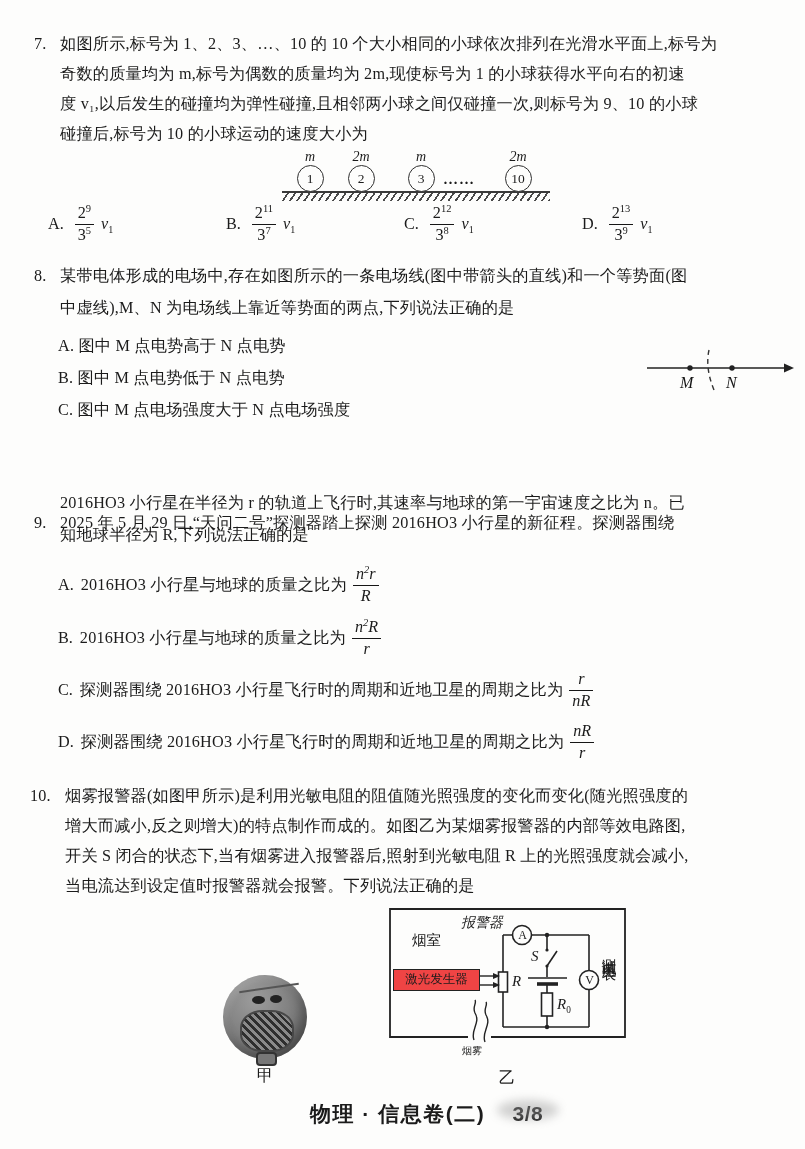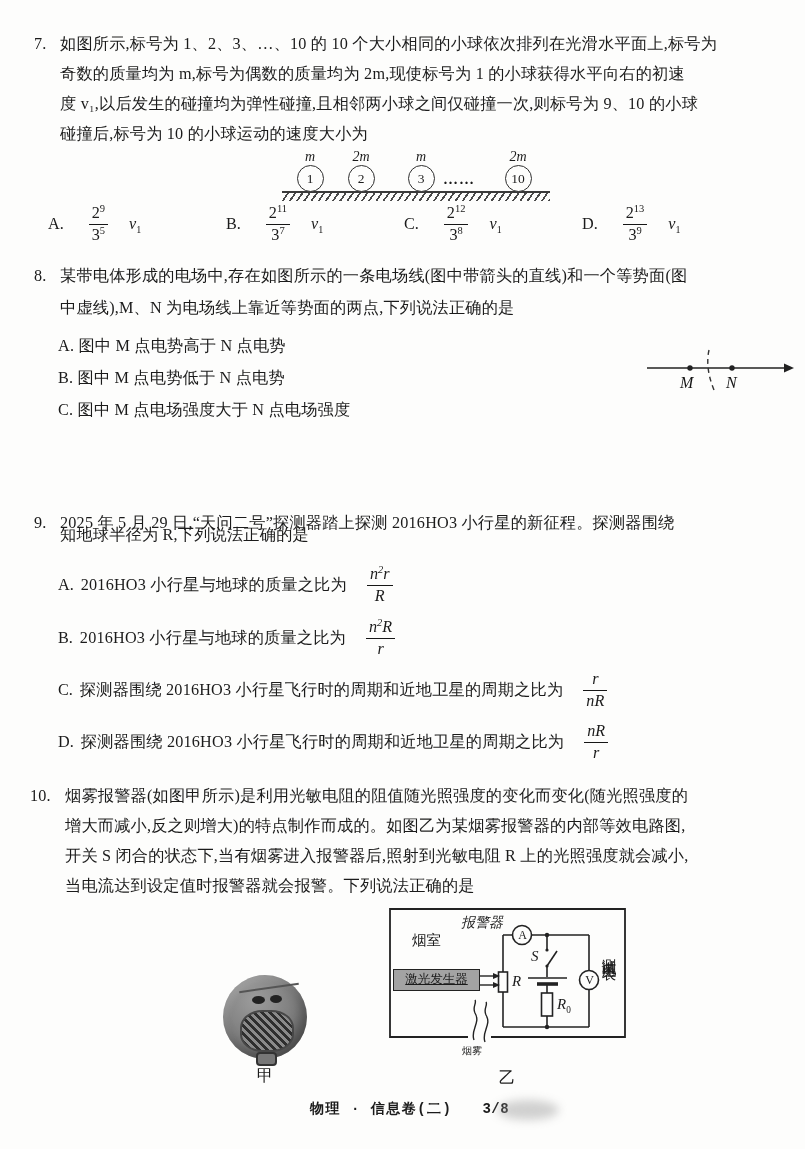--- a/index.html
+++ b/index.html
@@ -10,21 +10,21 @@
     font-family:"Liberation Serif","DejaVu Serif",serif;
   }
   .abs { position:absolute; }
   .qline { position:absolute; white-space:nowrap; font-size:16.2px; line-height:20px; letter-spacing:0.2px; }
   .qnum { display:inline-block; }
   .it { font-style:italic; }
   sup { font-size:0.62em; vertical-align:super; line-height:0; }
   sub { font-size:0.62em; vertical-align:sub; line-height:0; }
 
   
-  .frac { display:inline-block; text-align:center; vertical-align:middle; line-height:1.05; margin:0 18px; }
+  .frac { display:inline-block; text-align:center; vertical-align:middle; line-height:1.05; margin:0 4px; }
   .frac .fnum { display:block; border-bottom:1.3px solid #161616; padding:1px 3px 2px 3px; }
   .frac .fden { display:block; padding:2px 3px 0 3px; }
   .frac sup { font-size:10.5px; }
 
   
   .optrow { position:absolute; display:flex; font-size:16.2px; }
   .optrow .optcell { width:178px; display:flex; align-items:center; }
   .optlabel { margin-right:7px; }
   .vlab { margin-left:3px; }
 
@@ -41,39 +41,39 @@
   
   .q9opt { position:absolute; display:flex; align-items:center; font-size:16.2px; white-space:nowrap; }
   .q9opt .opttext { margin-right:2px; letter-spacing:0.2px; }
   .fracit { font-style:italic; }
 
   
   .circuit { position:absolute; }
   .circuit svg { position:absolute; left:0; top:0; }
   .clbl { position:absolute; white-space:nowrap; }
   .laserbox { position:absolute; border:1.6px solid #222; text-align:center;
-    font-size:12.5px; background:#a3a3a3;text-decoration:underline; }
+    font-size:12.5px; background:#ef4444; }
   .vtext { writing-mode:vertical-rl; text-orientation:upright; letter-spacing:2px; font-size:14.5px; }
   .meterlbl { text-align:center; font-size:12px; }
 
   
   .detector { position:absolute; }
   .dball { position:absolute; width:84px; height:84px; border-radius:50%;
     background:radial-gradient(circle at 38% 30%, #9c9c9c, #7b7b7b 55%, #5c5c5c 95%);
     box-shadow:inset -5px -7px 12px rgba(0,0,0,0.30), inset 3px 4px 6px rgba(255,255,255,0.18); }
   .dgrille { position:absolute; border-radius:42%;
     background:repeating-linear-gradient(45deg, #2e2e2e 0 2.6px, #8a8a8a 2.6px 5.6px);
     border:2.5px solid #474747; }
   .dhole { position:absolute; background:#222; border-radius:50%; }
   .dbtn { position:absolute; border:2px solid #333; border-radius:4px; background:#777; }
   .dseam { position:absolute; background:#555; }
   .figlabel { position:absolute; font-size:16.5px; text-align:center; }
 
-  .footer { position:absolute; font-family:Liberation Mono, monospace;
-    font-weight:bold; font-size:14px; letter-spacing:1.5px; white-space:nowrap; }
+  .footer { position:absolute; font-family:Liberation Sans, sans-serif;
+    font-weight:bold; font-size:21px; letter-spacing:1.5px; white-space:nowrap; }
   .smudge { position:absolute; background:#9a9a9a; border-radius:50%; filter:blur(5px); opacity:0.45; }
 </style>
 </head>
 <body>
 
 <div class="page">
 
   <div class="qline" style="top:34px; left:34px;"><span class="qnum" style="width:26px;">7.</span><span>如图所示,标号为 1、2、3、…、10 的 10 个大小相同的小球依次排列在光滑水平面上,标号为</span></div>
   <div class="qline" style="top:64px; left:60px;">奇数的质量均为 m,标号为偶数的质量均为 2m,现使标号为 1 的小球获得水平向右的初速</div>
   <div class="qline" style="top:94px; left:60px;">度 v₁,以后发生的碰撞均为弹性碰撞,且相邻两小球之间仅碰撞一次,则标号为 9、10 的小球</div>
@@ -147,20 +147,21 @@
       <polygon points="139,17.5 149,22 139,26.5" fill="#222"></polygon>
       <circle cx="45" cy="22" r="2.7" fill="#222"></circle>
       <circle cx="87" cy="22" r="2.7" fill="#222"></circle>
       <path d="M64,4 Q60,22 69,44" fill="none" stroke="#333" stroke-width="1.4" stroke-dasharray="5,4"></path>
       <text x="35" y="42" font-size="16" font-style="italic" font-family="Liberation Serif, DejaVu Serif, serif" fill="#161616">M</text>
       <text x="81" y="42" font-size="16" font-style="italic" font-family="Liberation Serif, DejaVu Serif, serif" fill="#161616">N</text>
     </svg>
   </div>
 
   <div class="qline" style="top:473px; left:34px;margin-top:40px;"><span class="qnum" style="width:26px;">9.</span><span>2025 年 5 月 29 日,“天问二号”探测器踏上探测 2016HO3 小行星的新征程。探测器围绕</span></div>
+  <div class="qline" style="top:493px; left:60px;">2016HO3 小行星在半径为 r 的轨道上飞行时,其速率与地球的第一宇宙速度之比为 n。已</div>
   <div class="qline" style="top:525px; left:60px;">知地球半径为 R,下列说法正确的是</div>
 
   <div class="q9opt" style="top:561px; left:58px; height:48px;">
     <span class="optlabel">A.</span>
     <span class="opttext">2016HO3 小行星与地球的质量之比为</span>
     <span class="frac fracit">
         <span class="fnum"><span>n</span><sup>2</sup><span>r</span></span>
         <span class="fden">R</span>
       </span>
   </div>

